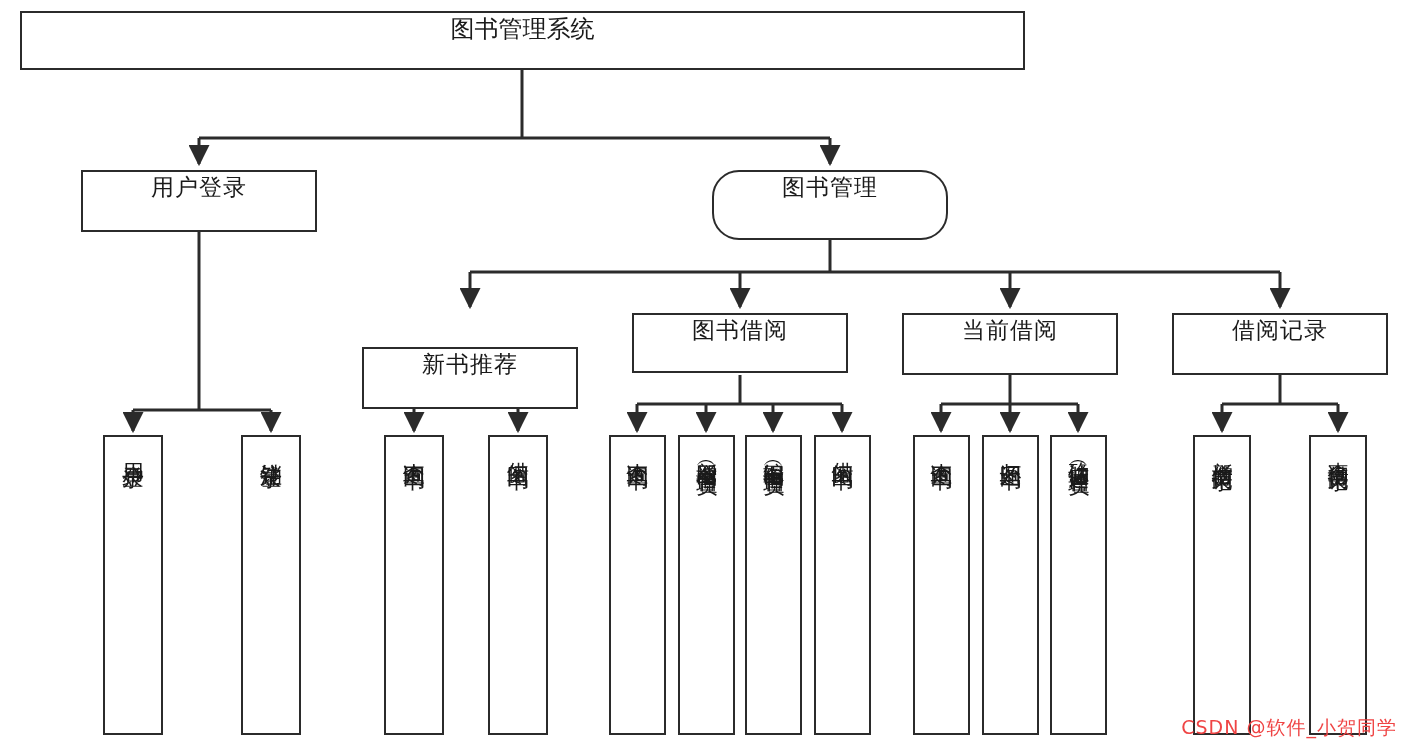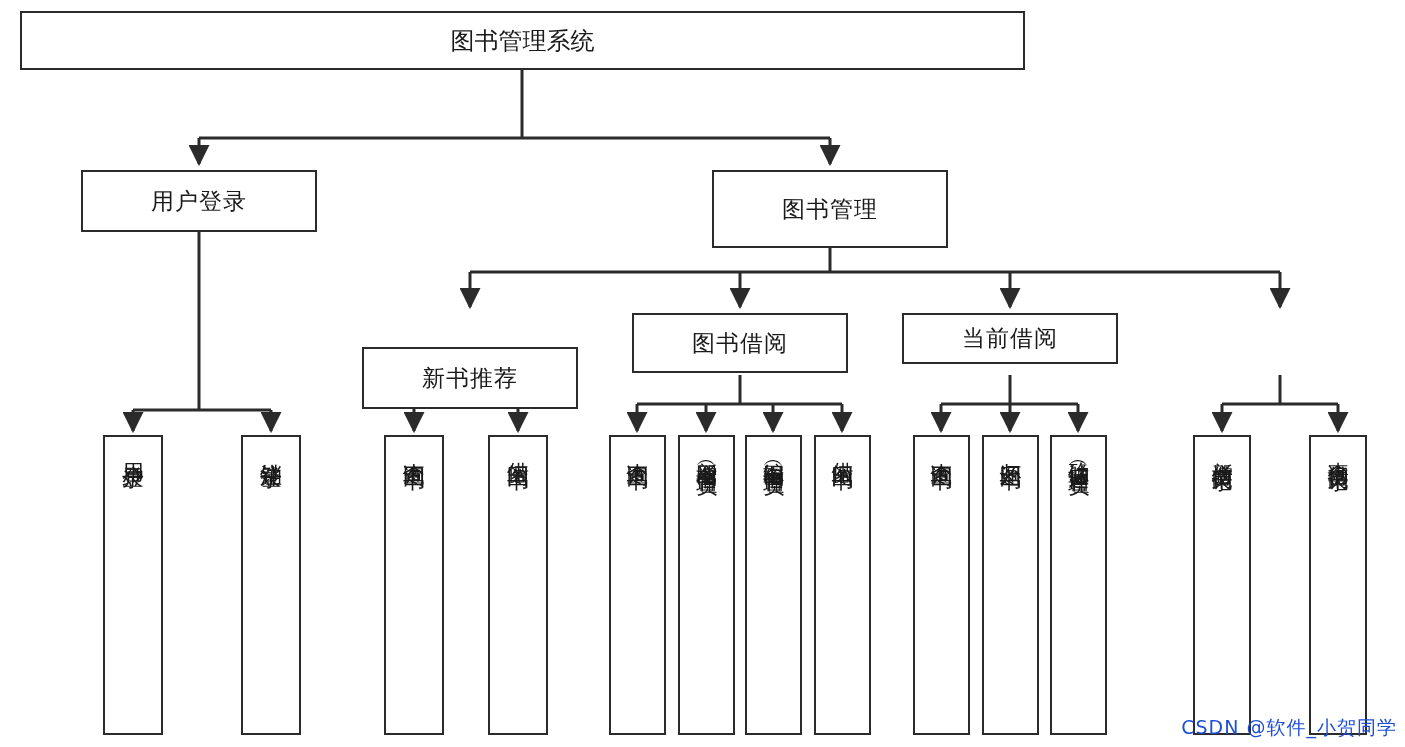--- a/index.html
+++ b/index.html
@@ -16,21 +16,20 @@
     height: 747px;
     background: #ffffff;
     overflow: hidden;
   }
   .node {
     position: absolute;
     box-sizing: border-box;
     border: 2px solid #2b2b2b;
     background: #ffffff;
     display: flex;
-    align-items: center;
     justify-content: center;
     color: #1a1a1a;
   }
   .node.horiz {
     font-size: 23px;
     letter-spacing: 1px;
   }
   .node.root {
     font-size: 24px;
   }
@@ -56,21 +55,21 @@
     top: 0;
     width: 1405px;
     height: 747px;
     pointer-events: none;
   }
   .watermark {
     position: absolute;
     right: 8px;
     bottom: 6px;
     font-size: 19px;
-    color: #1d4ed8;
+    color: #ef4444;
     letter-spacing: 1px;
     white-space: nowrap;
   }
 </style>
 </head>
 <body>
 
 <div id="canvas">
 
   <svg class="links" viewBox="0 0 1405 747">
@@ -123,32 +122,35 @@
     </g>
   </svg>
 
   <div class="node root" style="left:20px; top:11px; width:1005px; height:59px;">
     <span>图书管理系统</span>
   </div>
 
   <div class="node horiz" style="left:81px; top:170px; width:236px; height:62px;">
     <span>用户登录</span>
   </div>
-  <div class="node horiz" style="left:712px; top:170px; width:236px; height:78px;">
+  <div class="node horiz" style="left:712px; top:170px; width:236px; height:70px;border-radius:27px;">
     <span>图书管理</span>
   </div>
 
   <div class="node horiz" style="left:362px; top:313px; width:216px; height:62px;margin-top:34px;">
     <span>新书推荐</span>
   </div>
   <div class="node horiz" style="left:632px; top:313px; width:216px; height:60px;">
     <span>图书借阅</span>
   </div>
-  <div class="node horiz" style="left:902px; top:313px; width:216px; height:51px;">
+  <div class="node horiz" style="left:902px; top:313px; width:216px; height:62px;">
     <span>当前借阅</span>
+  </div>
+  <div class="node horiz" style="left:1172px; top:313px; width:216px; height:62px;">
+    <span>借阅记录</span>
   </div>
 
   <div class="node leaf" style="left:103px; top:435px; width:60px; height:300px;">
     <span class="vlabel">用户登录</span>
   </div>
   <div class="node leaf" style="left:241px; top:435px; width:60px; height:300px;">
     <span class="vlabel">注销登录</span>
   </div>
 
   <div class="node leaf" style="left:384px; top:435px; width:60px; height:300px;">

